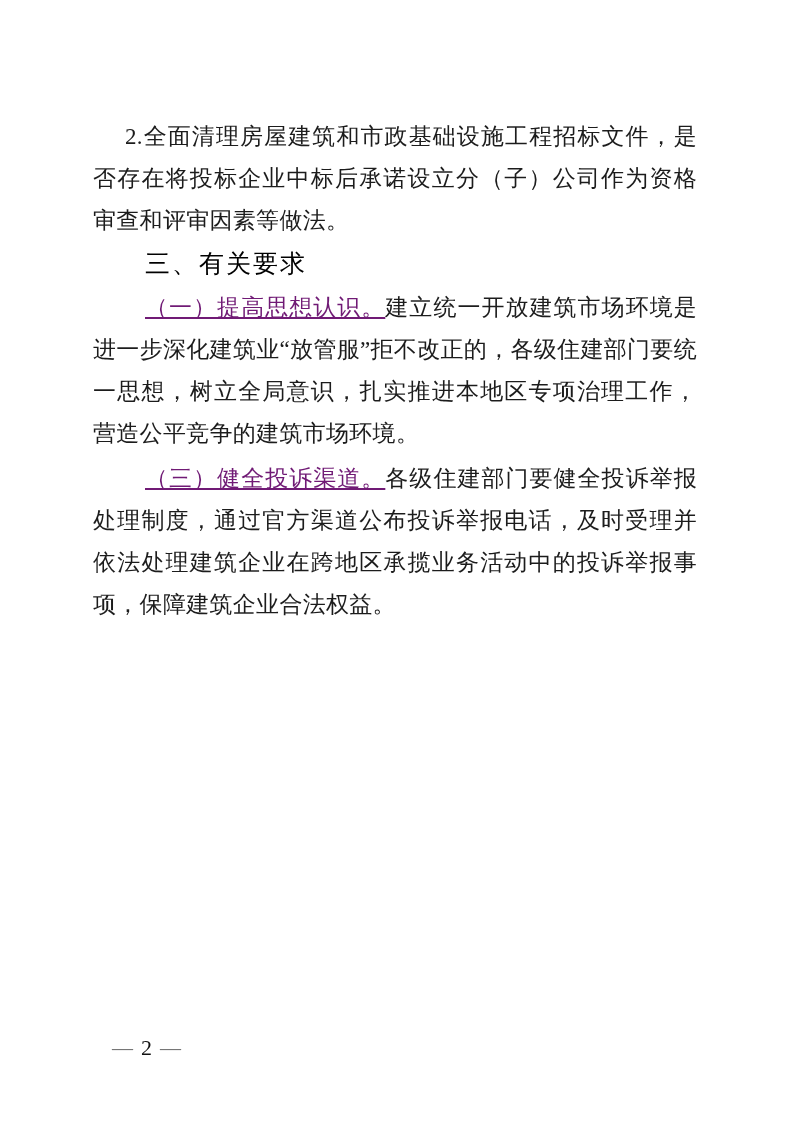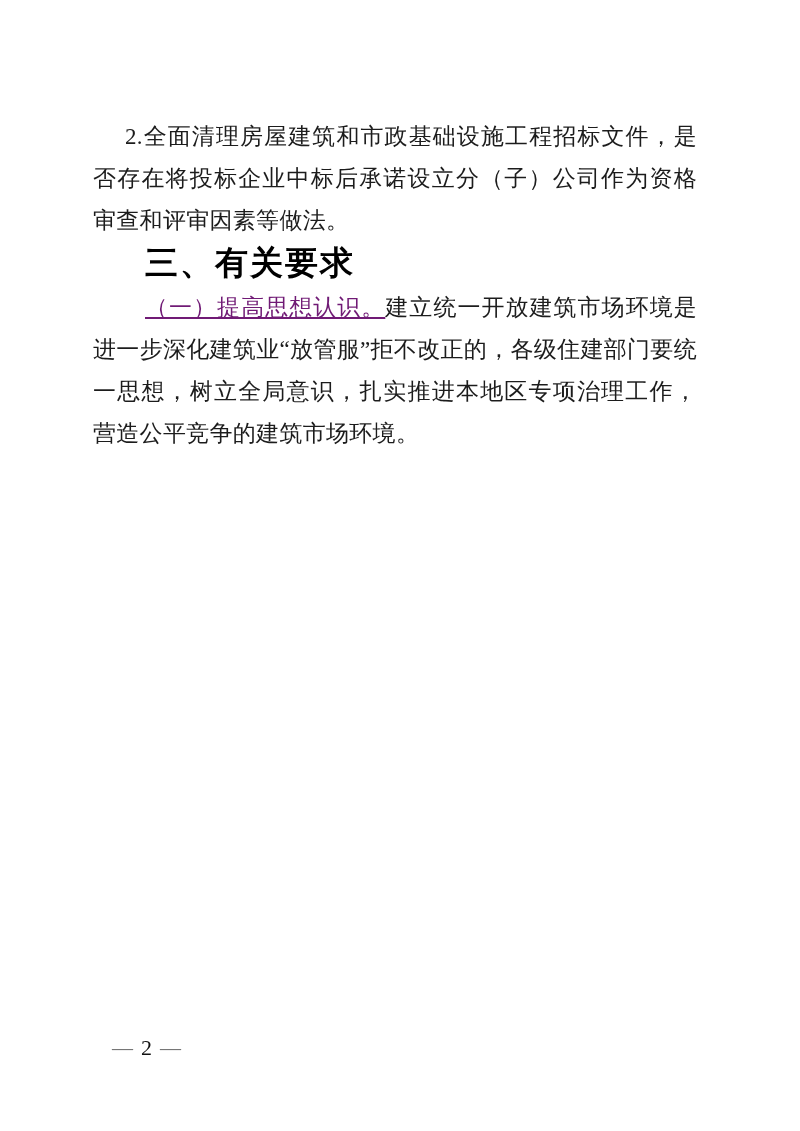--- a/index.html
+++ b/index.html
@@ -39,22 +39,22 @@
   .para.num {
     text-indent: 32px;
   }
   .para.sub {
     text-indent: 52px;
     margin-top: 3px;
   }
   .section-heading {
     margin: 0;
     font-family: "Liberation Sans", "DejaVu Sans", sans-serif;
-    font-weight: 700;
-    font-size: 33px;
+    font-weight: 400;
+    font-size: 25px;
     line-height: 42px;
     letter-spacing: 2px;
     color: #000000;
     text-indent: 52px;
     text-align: left;
   }
   .lead {
     color: #701a75;
     text-decoration: underline;
   }
@@ -85,20 +85,21 @@
   <div class="doc-text">
 
     <p class="para num">2.全面清理房屋建筑和市政基础设施工程招标文件，是否存在将投标企业中标后承诺设立分（子）公司作为资格审查和评审因素等做法。</p>
 
 
     <h2 class="section-heading">三、有关要求</h2>
 
     <p class="para sub"><span class="lead">（一）提高思想认识。</span><span>建立统一开放建筑市场环境是进一步深化建筑业“放管服”拒不改正的，各级住建部门要统一思想，树立全局意识，扎实推进本地区专项治理工作，营造公平竞争的建筑市场环境。</span></p>
 
 
+    <p class="para sub"><span class="lead">（三）健全投诉渠道。</span><span>各级住建部门要健全投诉举报处理制度，通过官方渠道公布投诉举报电话，及时受理并依法处理建筑企业在跨地区承揽业务活动中的投诉举报事项，保障建筑企业合法权益。</span></p>
 
   </div>
 
   <div class="page-footer">
     <span class="dash">—</span>
     <span class="num">2</span>
     <span class="dash">—</span>
   </div>
 
 </div>

